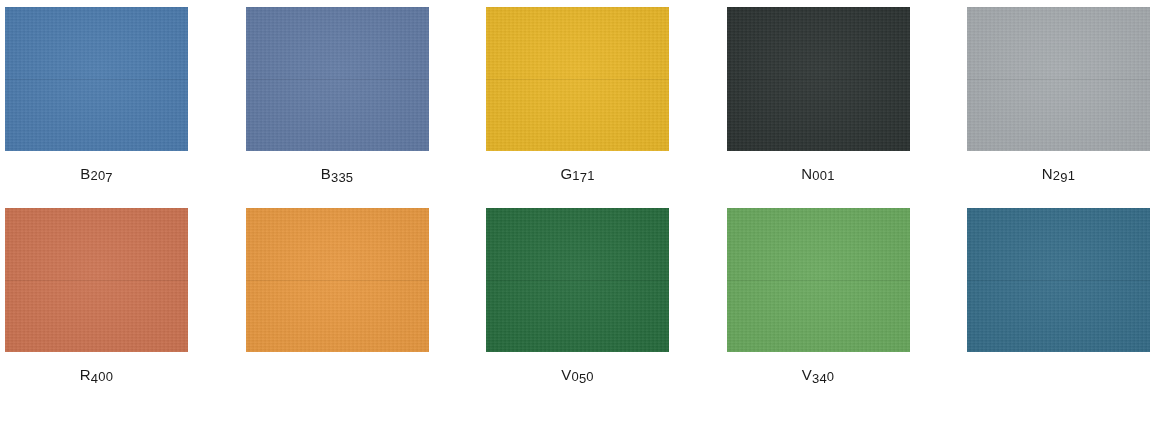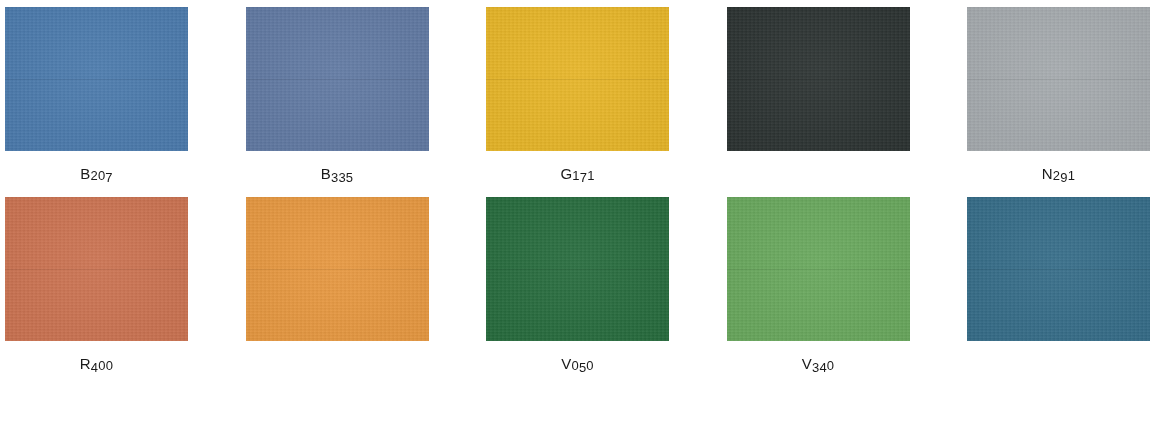--- a/index.html
+++ b/index.html
@@ -20,21 +20,21 @@
     width: 1155px;
     height: 429px;
     background: #ffffff;
     box-sizing: border-box;
   }
 
   .swatch-row {
     display: flex;
     width: 1155px;
     box-sizing: border-box;
-    padding: 0 5px;
+    padding: 11px 5px;
     justify-content: space-between;
   }
 
   #row-0 { padding-top: 7px; }
   #row-1 { padding-top: 15px; gap: 37px; }
 
   .swatch-cell {
     width: 183px;
     display: flex;
     flex-direction: column;
@@ -132,20 +132,21 @@
       <div class="swatch-cell">
         <div class="swatch-chip" style="background-color: rgb(96, 121, 163);"></div>
         <span class="swatch-label"><span class="d prefix">B</span><span class="d d-desc">3</span><span class="d d-desc">3</span><span class="d d-desc">5</span></span>
       </div>
       <div class="swatch-cell">
         <div class="swatch-chip" style="background-color: rgb(232, 182, 38);"></div>
         <span class="swatch-label"><span class="d prefix">G</span><span class="d d-x">1</span><span class="d d-desc">7</span><span class="d d-x">1</span></span>
       </div>
       <div class="swatch-cell">
         <div class="swatch-chip" style="background-color: rgb(42, 49, 48);"></div>
+        <span class="swatch-label"><span class="d prefix">N</span><span class="d d-x">0</span><span class="d d-x">0</span><span class="d d-x">1</span></span>
       </div>
       <div class="swatch-cell">
         <div class="swatch-chip" style="background-color: rgb(165, 170, 174);"></div>
         <span class="swatch-label"><span class="d prefix">N</span><span class="d d-x">2</span><span class="d d-desc">9</span><span class="d d-x">1</span></span>
       </div>
     </div>
   <div class="swatch-row" id="row-1">
       <div class="swatch-cell">
         <div class="swatch-chip" style="background-color: rgb(204, 114, 80);"></div>
         <span class="swatch-label"><span class="d prefix">R</span><span class="d d-desc">4</span><span class="d d-x">0</span><span class="d d-x">0</span></span>

